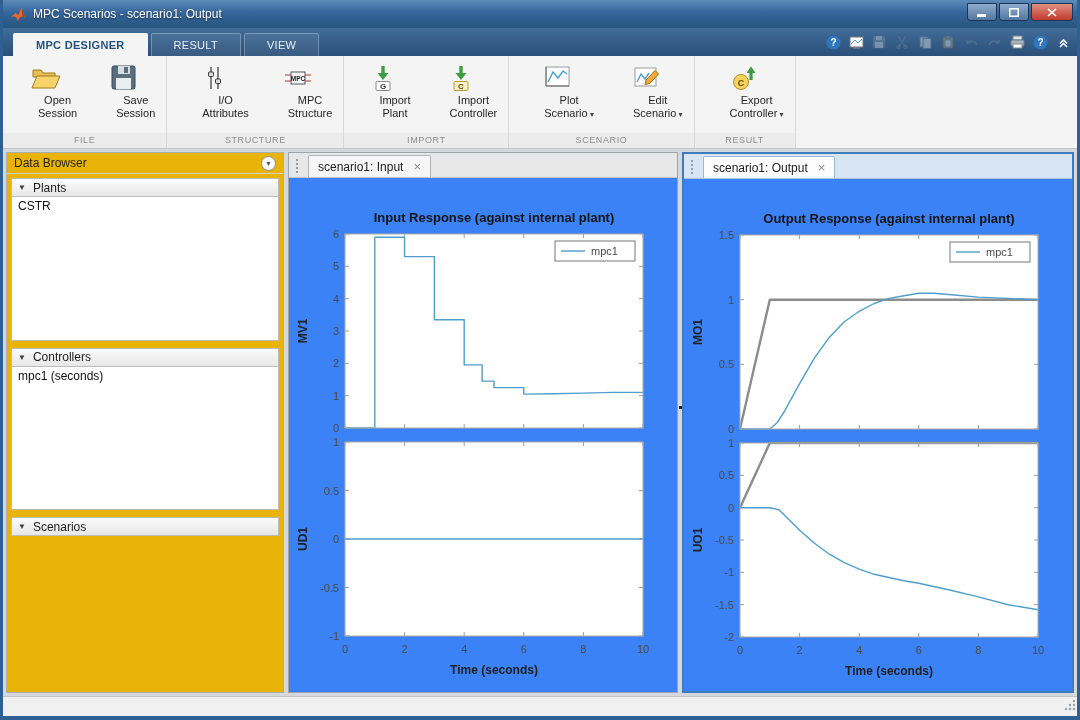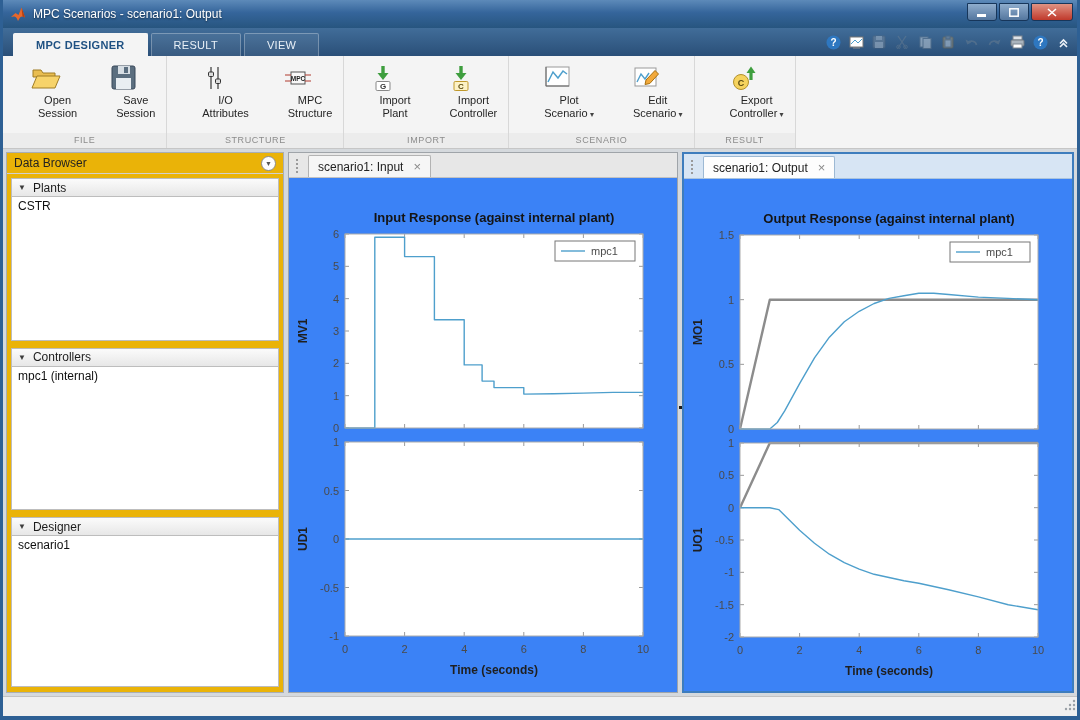--- a/index.html
+++ b/index.html
@@ -346,30 +346,27 @@
             <div class="db-list">
               <div class="db-item">CSTR</div>
             </div>
           </div>
           <div class="db-section">
             <div class="db-sec-header">
               <span class="tri">▼</span>
               <span class="db-sec-label">Controllers</span>
             </div>
             <div class="db-list">
-              <div class="db-item">mpc1 (internal)</div>
+              <div class="db-item">mpc1 (seconds)</div>
             </div>
           </div>
           <div class="db-section">
             <div class="db-sec-header">
               <span class="tri">▼</span>
-              <span class="db-sec-label">Designer</span>
-            </div>
-            <div class="db-list">
-              <div class="db-item">scenario1</div>
+              <span class="db-sec-label">Scenarios</span>
             </div>
           </div>
         </div>
     </aside>
     <div id="doc-area">
         <section class="doc-panel">
           <div class="doc-tabbar">
             <span class="gripper"></span>
             <div class="doc-tab">
               <span class="tab-label">scenario1: Input</span>

